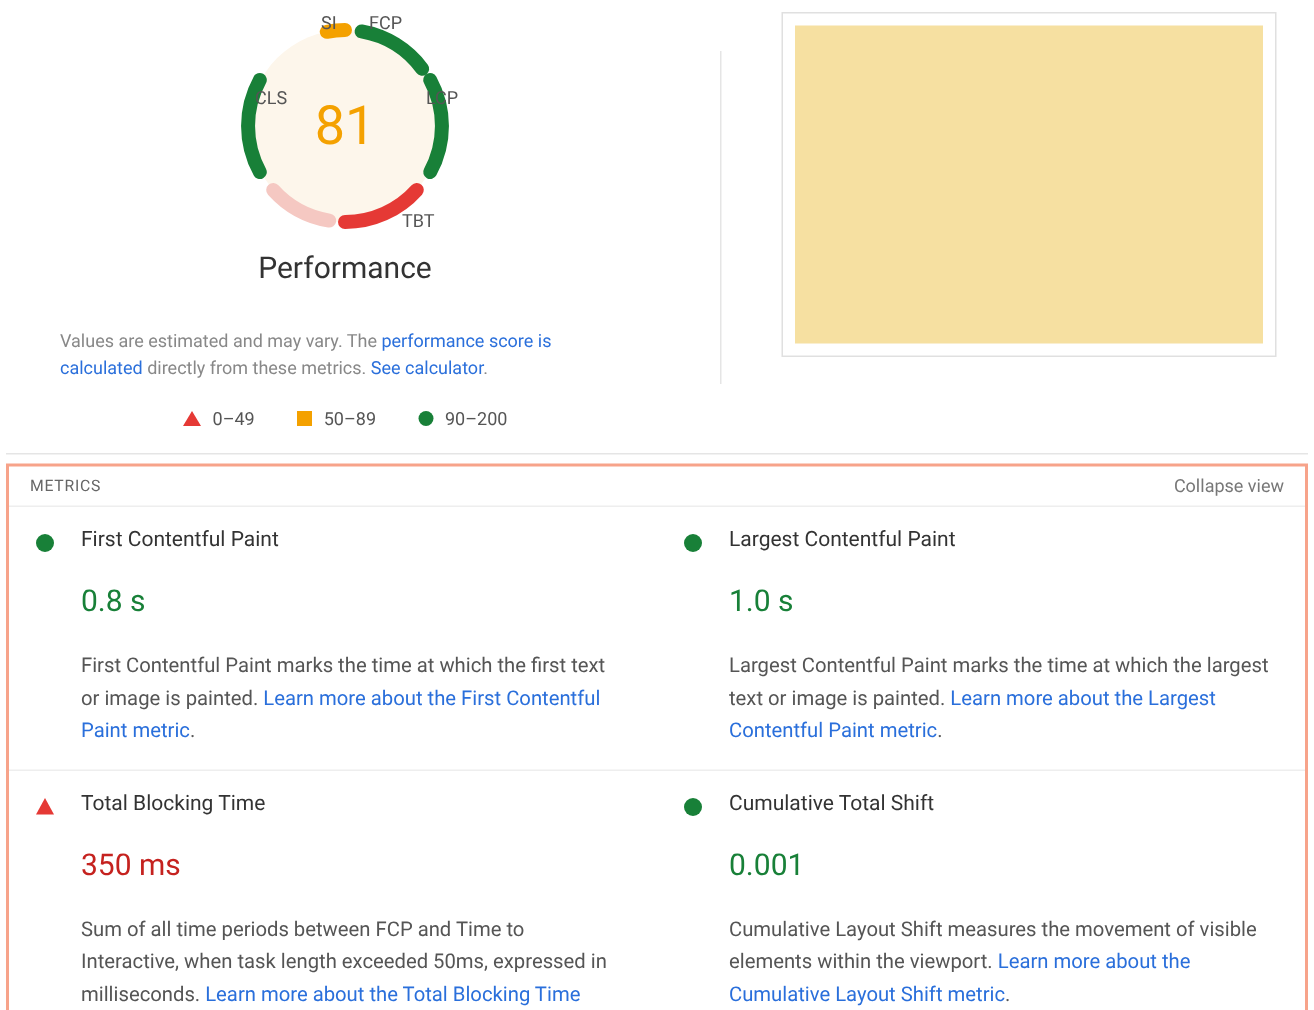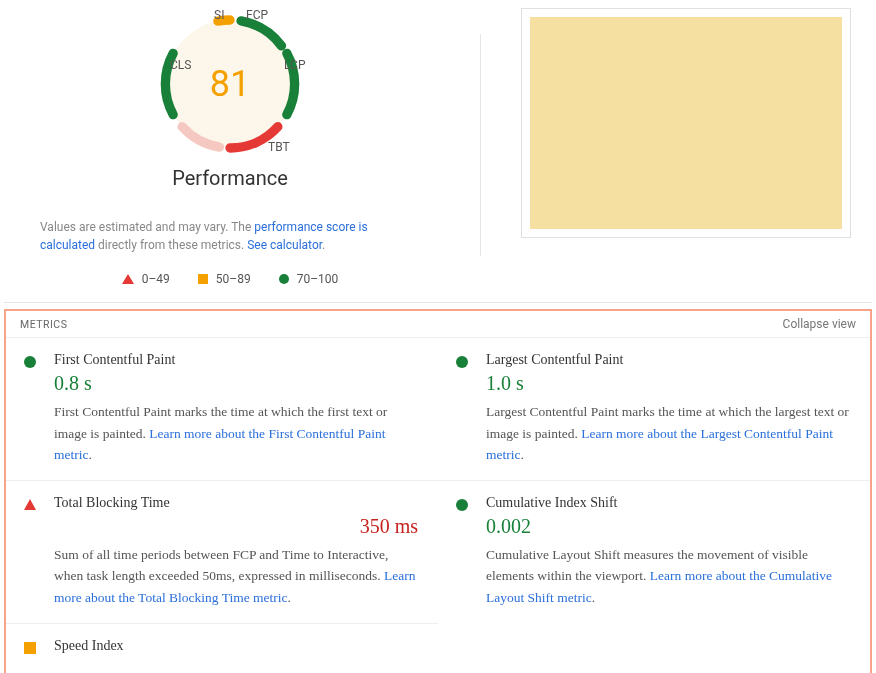--- a/index.html
+++ b/index.html
@@ -95,21 +95,20 @@
     }
 
     .metrics-box {
       border: 2px solid #f7a38a;
       margin-top: 6px;
       padding-bottom: 8px;
     }
     .metrics-header {
       display: flex;
       justify-content: space-between;
-      align-items: center;
       padding: 6px 14px;
     }
     .metrics-title {
       font-size: 10.5px;
       letter-spacing: 0.5px;
       color: #666;
     }
     .collapse {
       font-size: 12px;
       color: #777;
@@ -119,23 +118,22 @@
       display: flex;
     }
     .metrics-col {
       flex: 1;
     }
     .metric {
       border-top: 1px solid #eee;
       padding: 14px 20px 14px 48px;
       display: flex;
       flex-direction: column;
-      gap: 4px;
+      gap: 20px;
       position: relative;
-      font-family: Liberation Serif, serif;
     }
     .metric:first-child { border-top: 1px solid #eee; }
     .status-icon {
       position: absolute;
       left: 18px;
       top: 18px;
       width: 12px;
       height: 12px;
     }
     .status-pass { border-radius:50%; background:#188038; }
@@ -145,21 +143,21 @@
       left: 18px;
       top: 18px;
       width:0; height:0;
       border-left:6px solid transparent;
       border-right:6px solid transparent;
       border-bottom:11px solid #e53935;
     }
     .metric-name { font-size: 14px; color: #333; }
     .metric-value { font-size: 20px; font-weight: 400; }
     .val-pass { color:#188038; }
-    .val-fail { color:#c5221f;text-align:right; }
+    .val-fail { color:#c5221f; }
     .metric-desc {
       font-size: 13.5px;
       color: #555;
       line-height: 1.6;
       margin-top: 2px;
     }
     .metric-desc a { color:#2a6fdb; text-decoration:none; }
   </style>
 </head>
 <body>
@@ -197,21 +195,21 @@
       <div class="legend-item">
         <span class="tri"></span>
         <span>0–49</span>
       </div>
       <div class="legend-item">
         <span class="sq"></span>
         <span>50–89</span>
       </div>
       <div class="legend-item">
         <span class="circ"></span>
-        <span>70–100</span>
+        <span>90–200</span>
       </div>
     </div>
   </div>
   <div class="divider"></div>
   <div class="preview-col">
     <div class="preview-frame">
       <div class="preview-inner"></div>
     </div>
   </div>
 </div>
@@ -243,19 +241,19 @@
       </div>
     <div class="metrics-col" id="metrics-right">
     <div class="metric">
       <span class="status-icon status-pass"></span>
       <span class="metric-name">Largest Contentful Paint</span>
       <span class="metric-value val-pass">1.0 s</span>
       <span class="metric-desc">Largest Contentful Paint marks the time at which the largest text or image is painted. <a href="#">Learn more about the Largest Contentful Paint metric</a>.</span>
     </div>
     <div class="metric">
       <span class="status-icon status-pass"></span>
-      <span class="metric-name">Cumulative Index Shift</span>
-      <span class="metric-value val-pass">0.002</span>
+      <span class="metric-name">Cumulative Total Shift</span>
+      <span class="metric-value val-pass">0.001</span>
       <span class="metric-desc">Cumulative Layout Shift measures the movement of visible elements within the viewport. <a href="#">Learn more about the Cumulative Layout Shift metric</a>.</span>
     </div>
       </div>
   </div>
 </div>
 
 </body></html>

